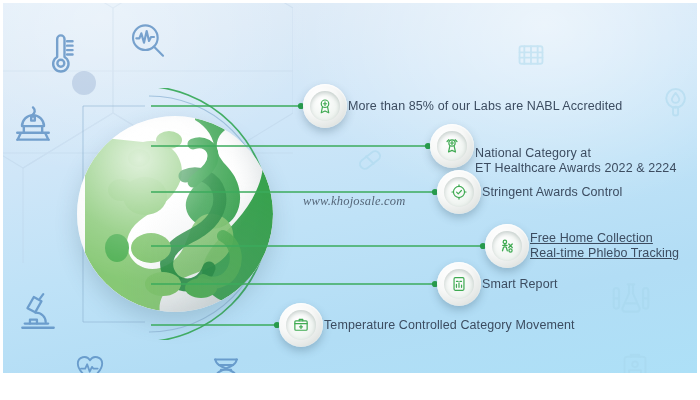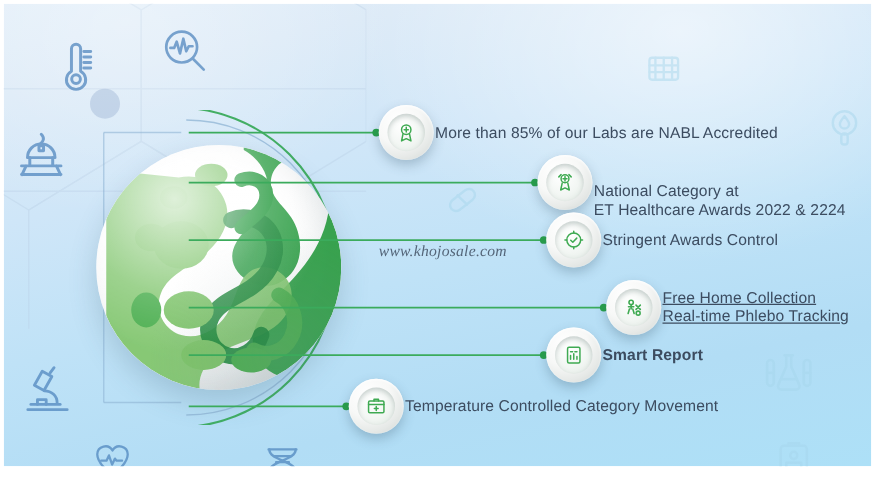--- a/index.html
+++ b/index.html
@@ -273,21 +273,21 @@
 Real-time Phlebo Tracking</div>
       <div class="badge" style="left: 434px; top: 259px;">
         <div class="inner">
           <svg width="18" height="18" viewBox="0 0 24 24" fill="none" stroke="currentColor" stroke-width="1.6" stroke-linecap="round" stroke-linejoin="round">
             <rect x="5.4" y="3.6" width="13.2" height="16.8" rx="1.6"></rect>
             <path d="M8.6 8.6h2.2M13.2 8.6h2.2"></path>
             <path d="M8.6 12.4v4M12 10.6v5.8M15.4 13.6v2.8"></path>
           </svg>
         </div>
       </div>
-      <div class="label" style="left: 479px; top: 274px; font-weight: bold;">Smart Report</div>
+      <div class="label" style="left: 479px; top: 274px;">Smart Report</div>
       <div class="badge" style="left: 276px; top: 300px;">
         <div class="inner">
           <svg width="18" height="18" viewBox="0 0 24 24" fill="none" stroke="currentColor" stroke-width="1.6" stroke-linecap="round" stroke-linejoin="round">
             <rect x="3.8" y="6.4" width="16.4" height="12.6" rx="1.4"></rect>
             <path d="M3.8 10.2h16.4"></path>
             <path d="M9.6 6.4V4.6h4.8v1.8"></path>
             <path d="M12 12.2v4.4M10 14.4h4"></path>
           </svg>
         </div>
       </div>

